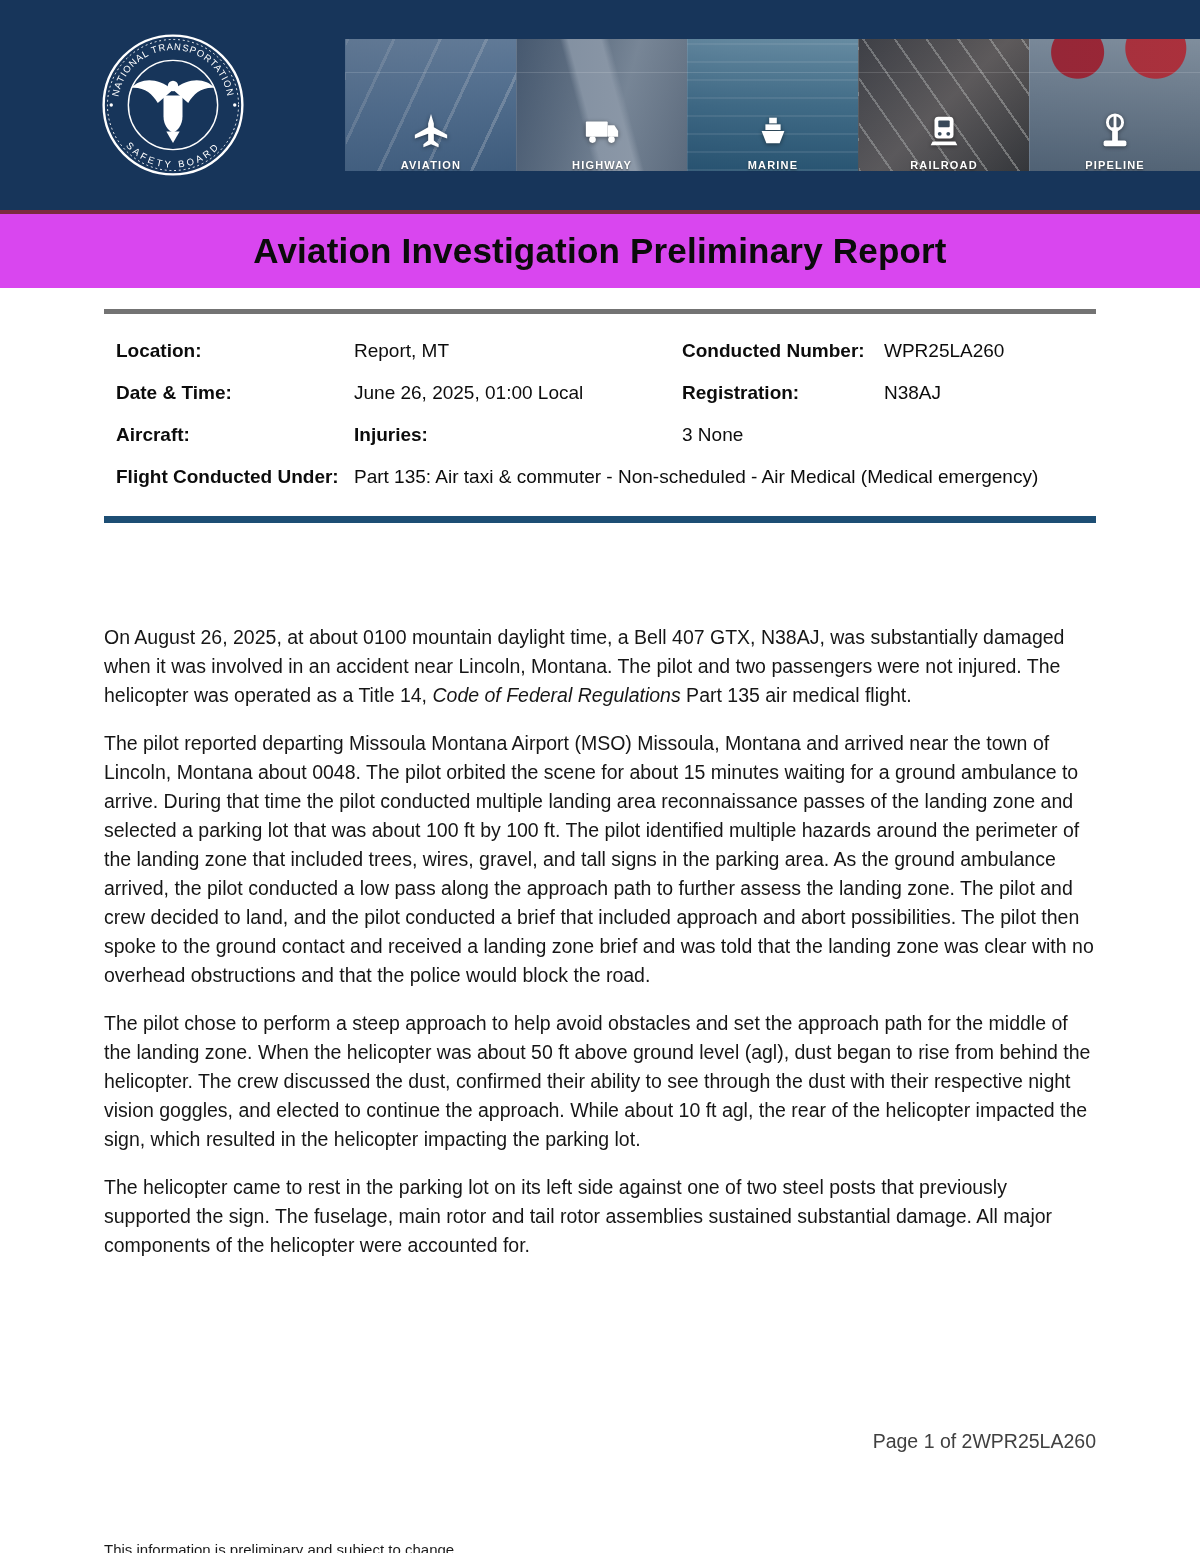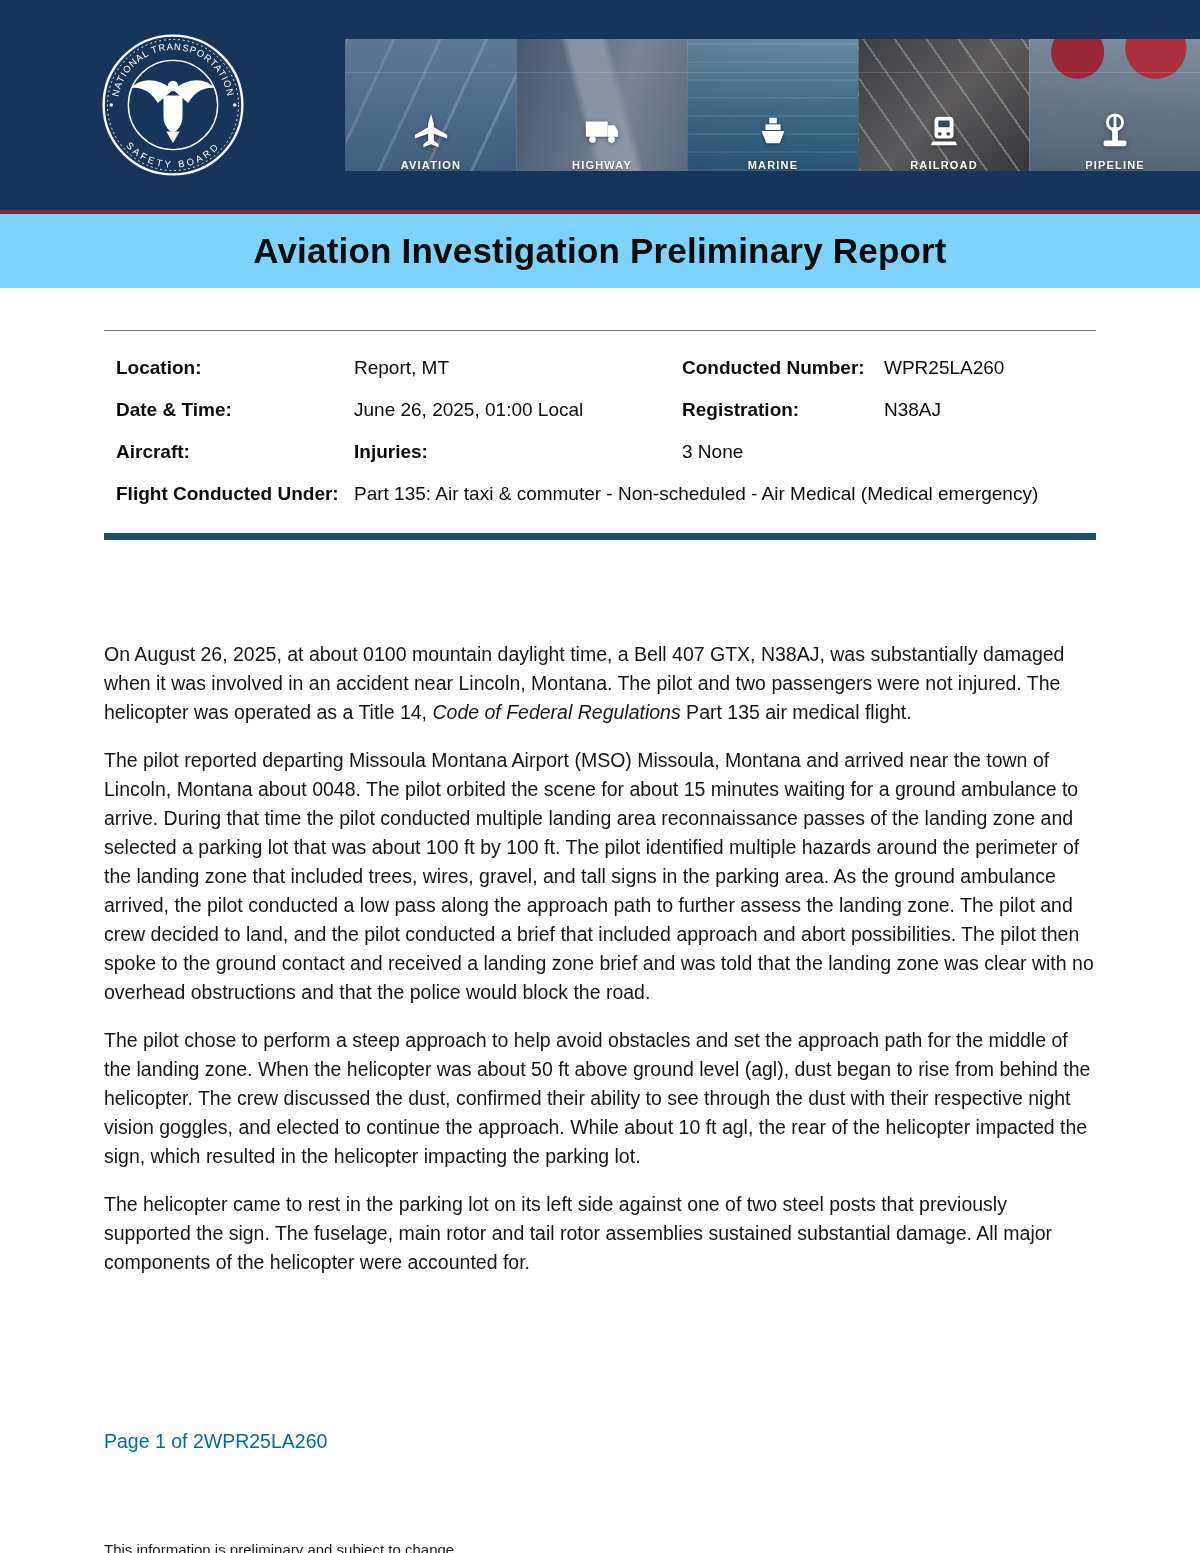--- a/index.html
+++ b/index.html
@@ -30,37 +30,37 @@
   .tile-railroad { background:
       repeating-linear-gradient(55deg, rgba(220,215,205,0.45) 0 2px, rgba(0,0,0,0) 2px 26px),
       linear-gradient(135deg,#4a4340 0%, #6e635c 50%, #3b3734 100%); }
   .tile-pipeline { background:
       radial-gradient(circle at 28% 10%, #b02430 0 26px, rgba(0,0,0,0) 27px),
       radial-gradient(circle at 74% 7%, #c03038 0 30px, rgba(0,0,0,0) 31px),
       linear-gradient(180deg,#8e9aa6 0%, #5c6b7a 100%); }
 
   
   .red-rule { height:4px; background:#7c2b3e; }
-  .title-band { height:74px; background:#7dd3fc; display:flex; align-items:center; justify-content:center;text-align:center; }
+  .title-band { height:74px; background:#d946ef; display:flex; align-items:center; justify-content:center;text-align:center; }
   .doc-title { font-size:35px; font-weight:bold; color:#0b0b0b; letter-spacing:0.2px; }
 
   
-  .info-table { margin:42px 104px 0; border-top:1px solid #737373; border-bottom:7px solid #1d4e74; padding:16px 12px 18px; }
+  .info-table { margin:21px 104px 0; border-top:5px solid #737373; border-bottom:7px solid #1d4e74; padding:16px 12px 18px; }
   .info-row { display:grid; grid-template-columns:238px 328px 202px 1fr; padding:9px 0; font-size:19px; line-height:24px; }
   .info-row.span-row { grid-template-columns:238px 1fr; }
   .cell-label { font-weight:bold; color:#0c0c0c; }
   .cell-value { color:#0c0c0c; }
 
   
   .narrative { margin:100px 104px 0; }
   .narrative p { font-size:19.5px; line-height:29px; color:#161616; margin-bottom:19px; }
   .italic { font-style:italic;text-align:right; }
 
   
-  .footer-row { position:absolute; left:104px; right:104px; top:1430px; display:flex; justify-content:flex-start; font-size:19.5px; color:#0369a1; }
+  .footer-row { position:absolute; left:104px; right:104px; top:1430px; display:flex; justify-content:flex-end; font-size:19.5px; color:#404040; }
   .disclaimer { position:absolute; left:104px; top:1496px; font-size:15px; color:#1a1a1a;margin-top:45px; }
 
   svg text { font-family:"Liberation Sans", sans-serif; }
 </style>
 </head>
 <body>
 
 <div class="page">
 
   <div class="masthead">

